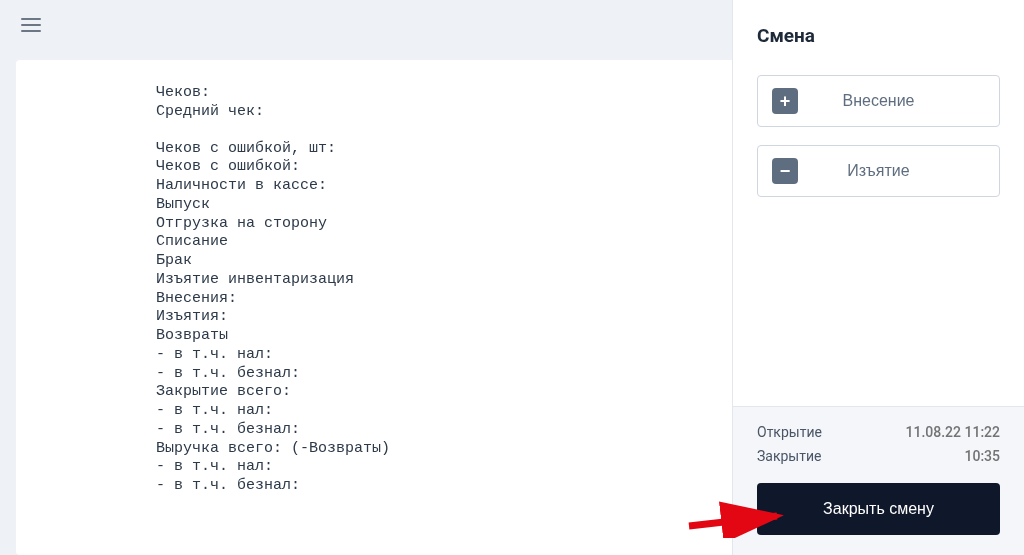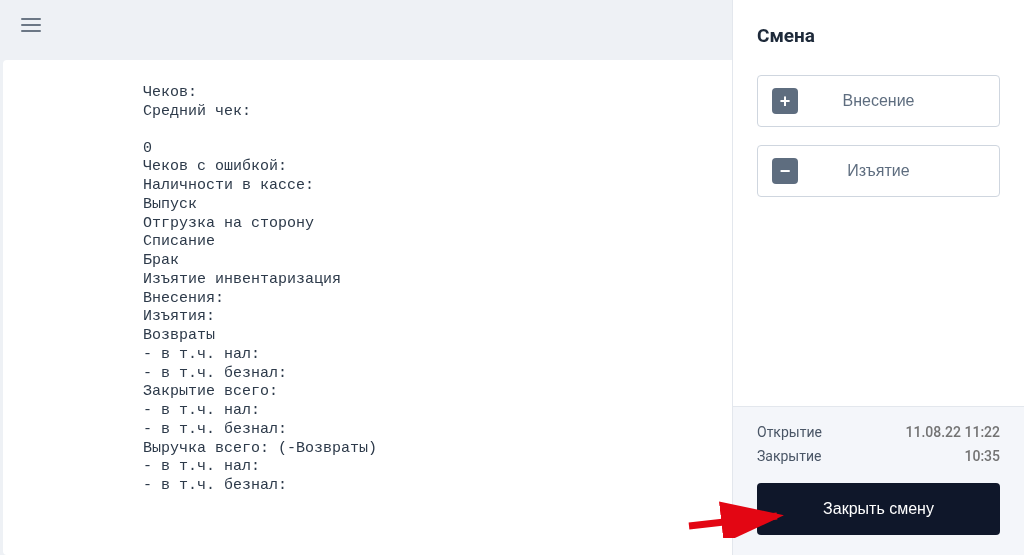--- a/index.html
+++ b/index.html
@@ -30,21 +30,21 @@
     background: #6b7785;
     border-radius: 1px;
   }
   .main {
     display: flex;
     align-items: stretch;
     height: calc(100% - 50px);
   }
   .left {
     flex: 1;
-    padding: 10px 0 0 3px;
+    padding: 10px 0 0 16px;
   }
   .receipt {
     background: #fff;
     border-radius: 4px;
     padding: 24px 28px 24px 140px;
     height: 100%;
     overflow: hidden;
   }
   .receipt-row {
     display: flex;
@@ -158,21 +158,21 @@
       <span></span>
   </div>
 </div>
 
 <div class="main">
   <div class="left">
     <div class="receipt" id="receipt">
         <div class="receipt-row"><span class="lbl">Чеков:</span><span class="val">***</span></div>
         <div class="receipt-row"><span class="lbl">Средний чек:</span><span class="val">394,17₽</span></div>
         <div class="receipt-spacer"></div>
-        <div class="receipt-row"><span class="val">0</span></div>
+        <div class="receipt-row"><span class="lbl">Чеков с ошибкой, шт:</span><span class="val">0</span></div>
         <div class="receipt-row"><span class="lbl">Чеков с ошибкой:</span><span class="val">0,00₽</span></div>
         <div class="receipt-row"><span class="lbl">Наличности в кассе:</span><span class="val">***</span></div>
         <div class="receipt-row"><span class="lbl">Выпуск</span><span class="val">0,00₽</span></div>
         <div class="receipt-row"><span class="lbl">Отгрузка на сторону</span><span class="val">0,00₽</span></div>
         <div class="receipt-row"><span class="lbl">Списание</span><span class="val">0,00₽</span></div>
         <div class="receipt-row"><span class="lbl">Брак</span><span class="val">0,00₽</span></div>
         <div class="receipt-row"><span class="lbl">Изъятие инвентаризация</span><span class="val">0,00₽</span></div>
         <div class="receipt-row"><span class="lbl">Внесения:</span><span class="val">3500,00₽</span></div>
         <div class="receipt-row"><span class="lbl">Изъятия:</span><span class="val">250,00₽</span></div>
         <div class="receipt-row"><span class="lbl">Возвраты</span><span class="val">0,00₽</span></div>

